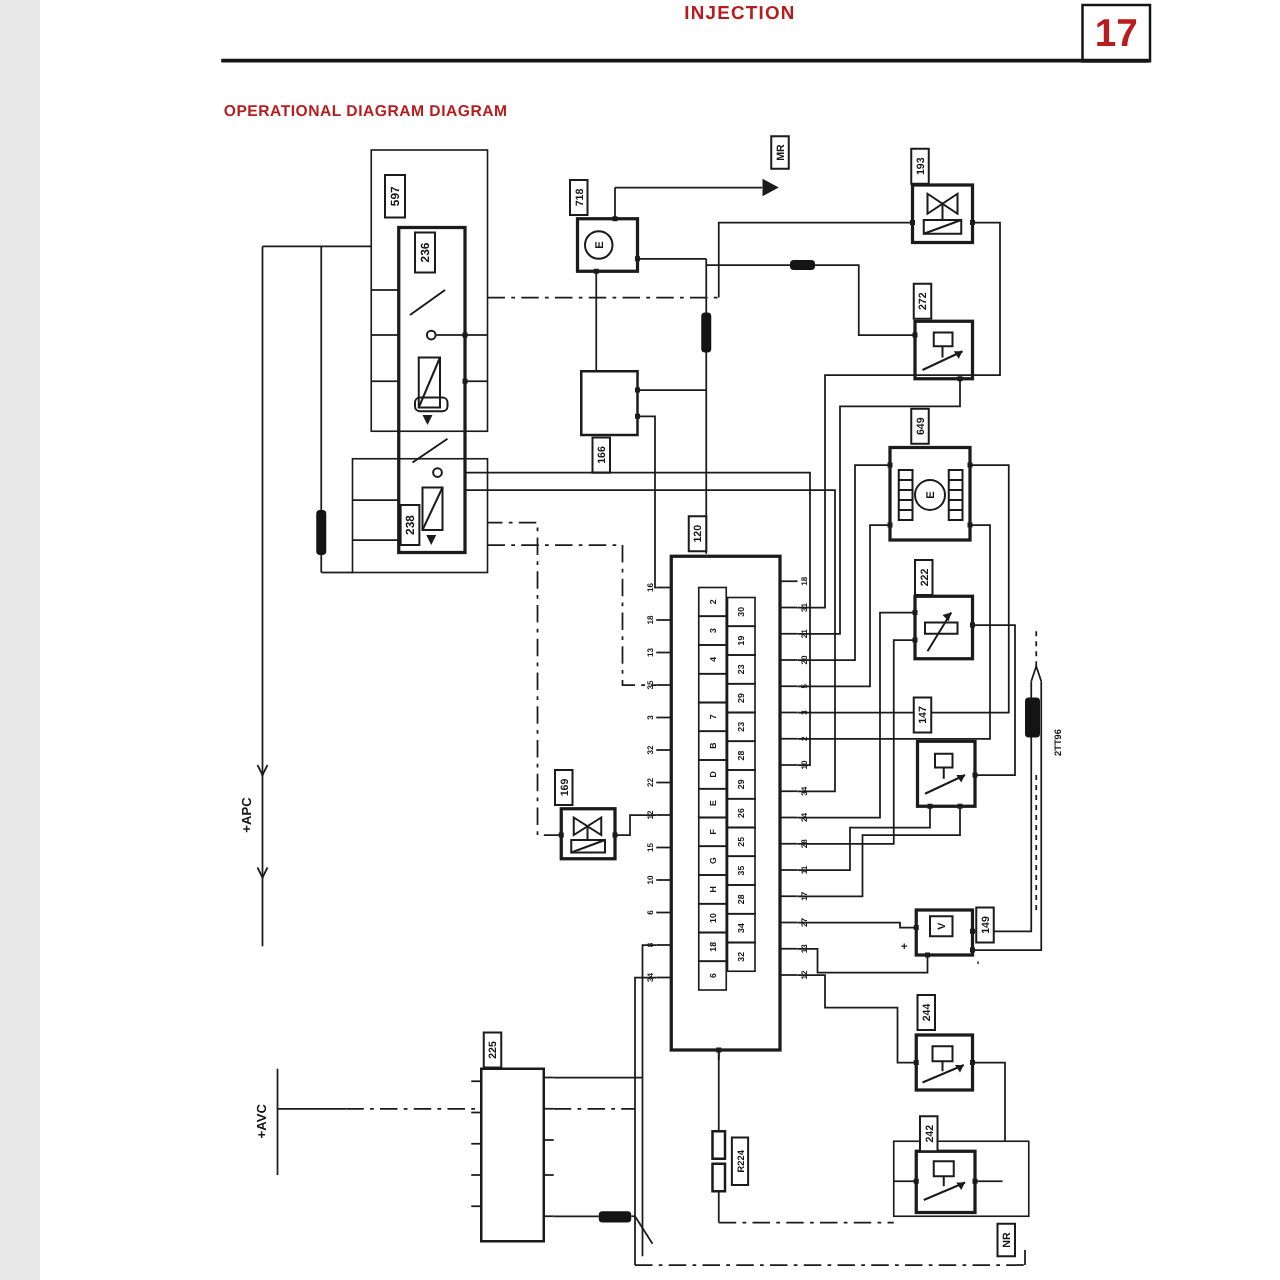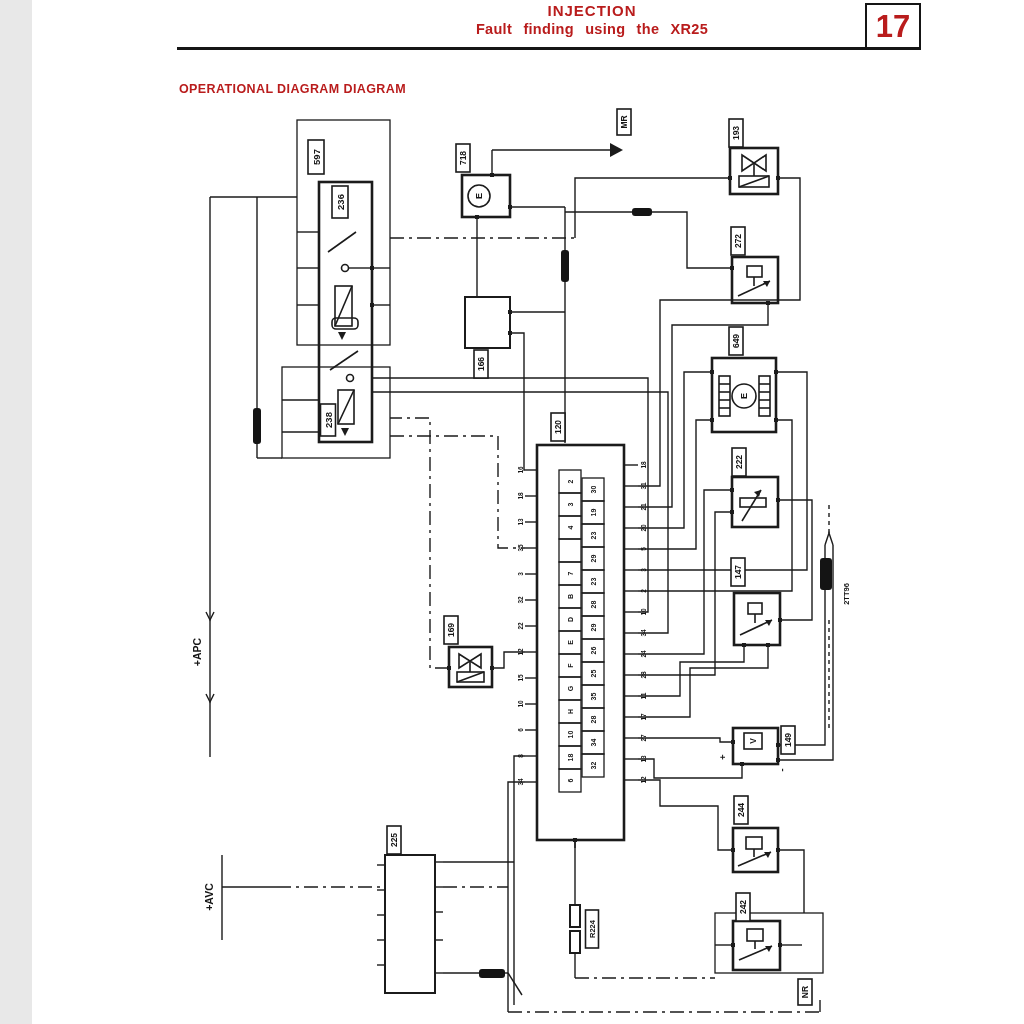--- a/index.html
+++ b/index.html
@@ -32,21 +32,20 @@
   .symf{fill:#1b1b1b;stroke:none;}
   .blob{fill:#141414;stroke:none;rx:3;}
 </style>
 </head>
 <body>
 
 <div class="page">
 
   <div class="titles">
     <div class="t1">INJECTION</div>
-    <div class="t2">Fault finding using the XR25</div>
   </div>
   <div class="secbox">
     <span>17</span>
   </div>
   <div class="rule"></div>
   <div class="heading">OPERATIONAL DIAGRAM DIAGRAM</div>
 
   <svg id="wiring" width="1024" height="1024" viewBox="0 0 1024 1024">
 
     <g>

